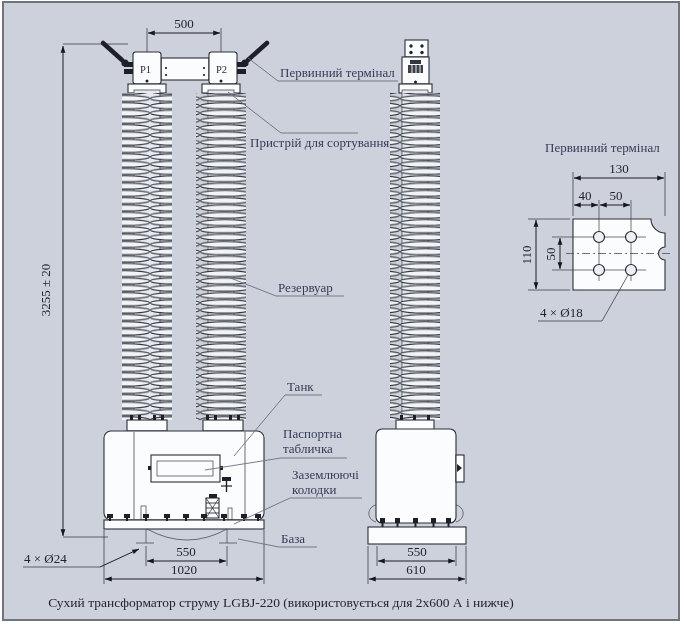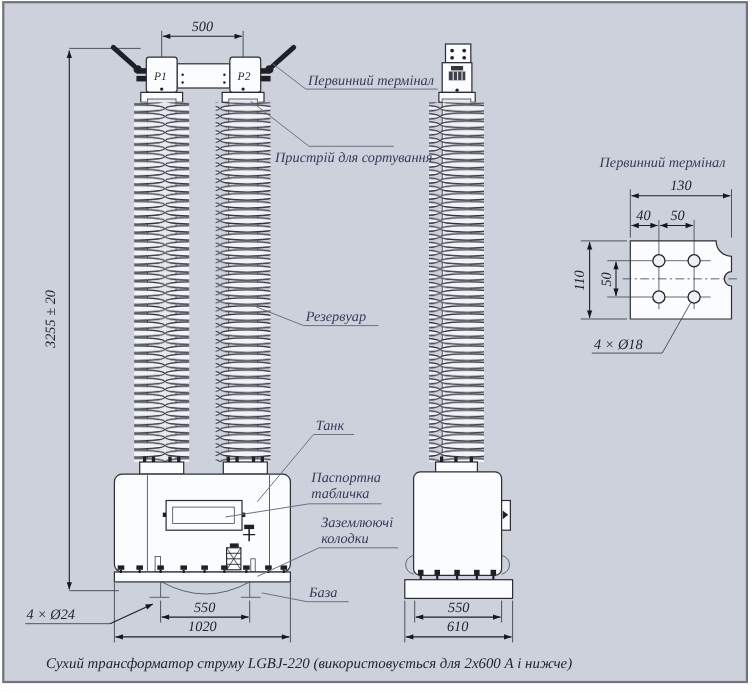--- a/index.html
+++ b/index.html
@@ -1,16 +1,16 @@
 <!DOCTYPE html>
 <html><head>
 <meta charset="utf-8">
 <style>
   html,body{margin:0;padding:0;background:#ffffff;}
-  .page{position:relative;width:684px;height:623px;font-family:"Liberation Serif","DejaVu Serif",serif;font-style:italic;}
+  .page{position:relative;width:684px;height:623px;font-family:"Liberation Serif","DejaVu Serif",serif;}
   .frame{position:absolute;left:2px;top:1px;width:678px;height:620px;background:#cdd1dc;border:2px solid #70747e;box-sizing:border-box;}
   svg{position:absolute;left:0;top:0;}
   text{fill:#2e3650;}
   .dimtxt{fill:#20242e;font-size:13px;}
   .calltxt{fill:#333c58;font-size:13px;}
   .cap{fill:#23252b;font-size:13.5px;}
   .ptxt{fill:#2a2d38;font-size:10.5px;}
   .outline{stroke:#2b2e36;stroke-width:1.1;fill:#fbfcfe;}
   .thin{stroke:#3a3e47;stroke-width:0.7;fill:none;}
   .seam{stroke:#585d68;stroke-width:0.9;}

